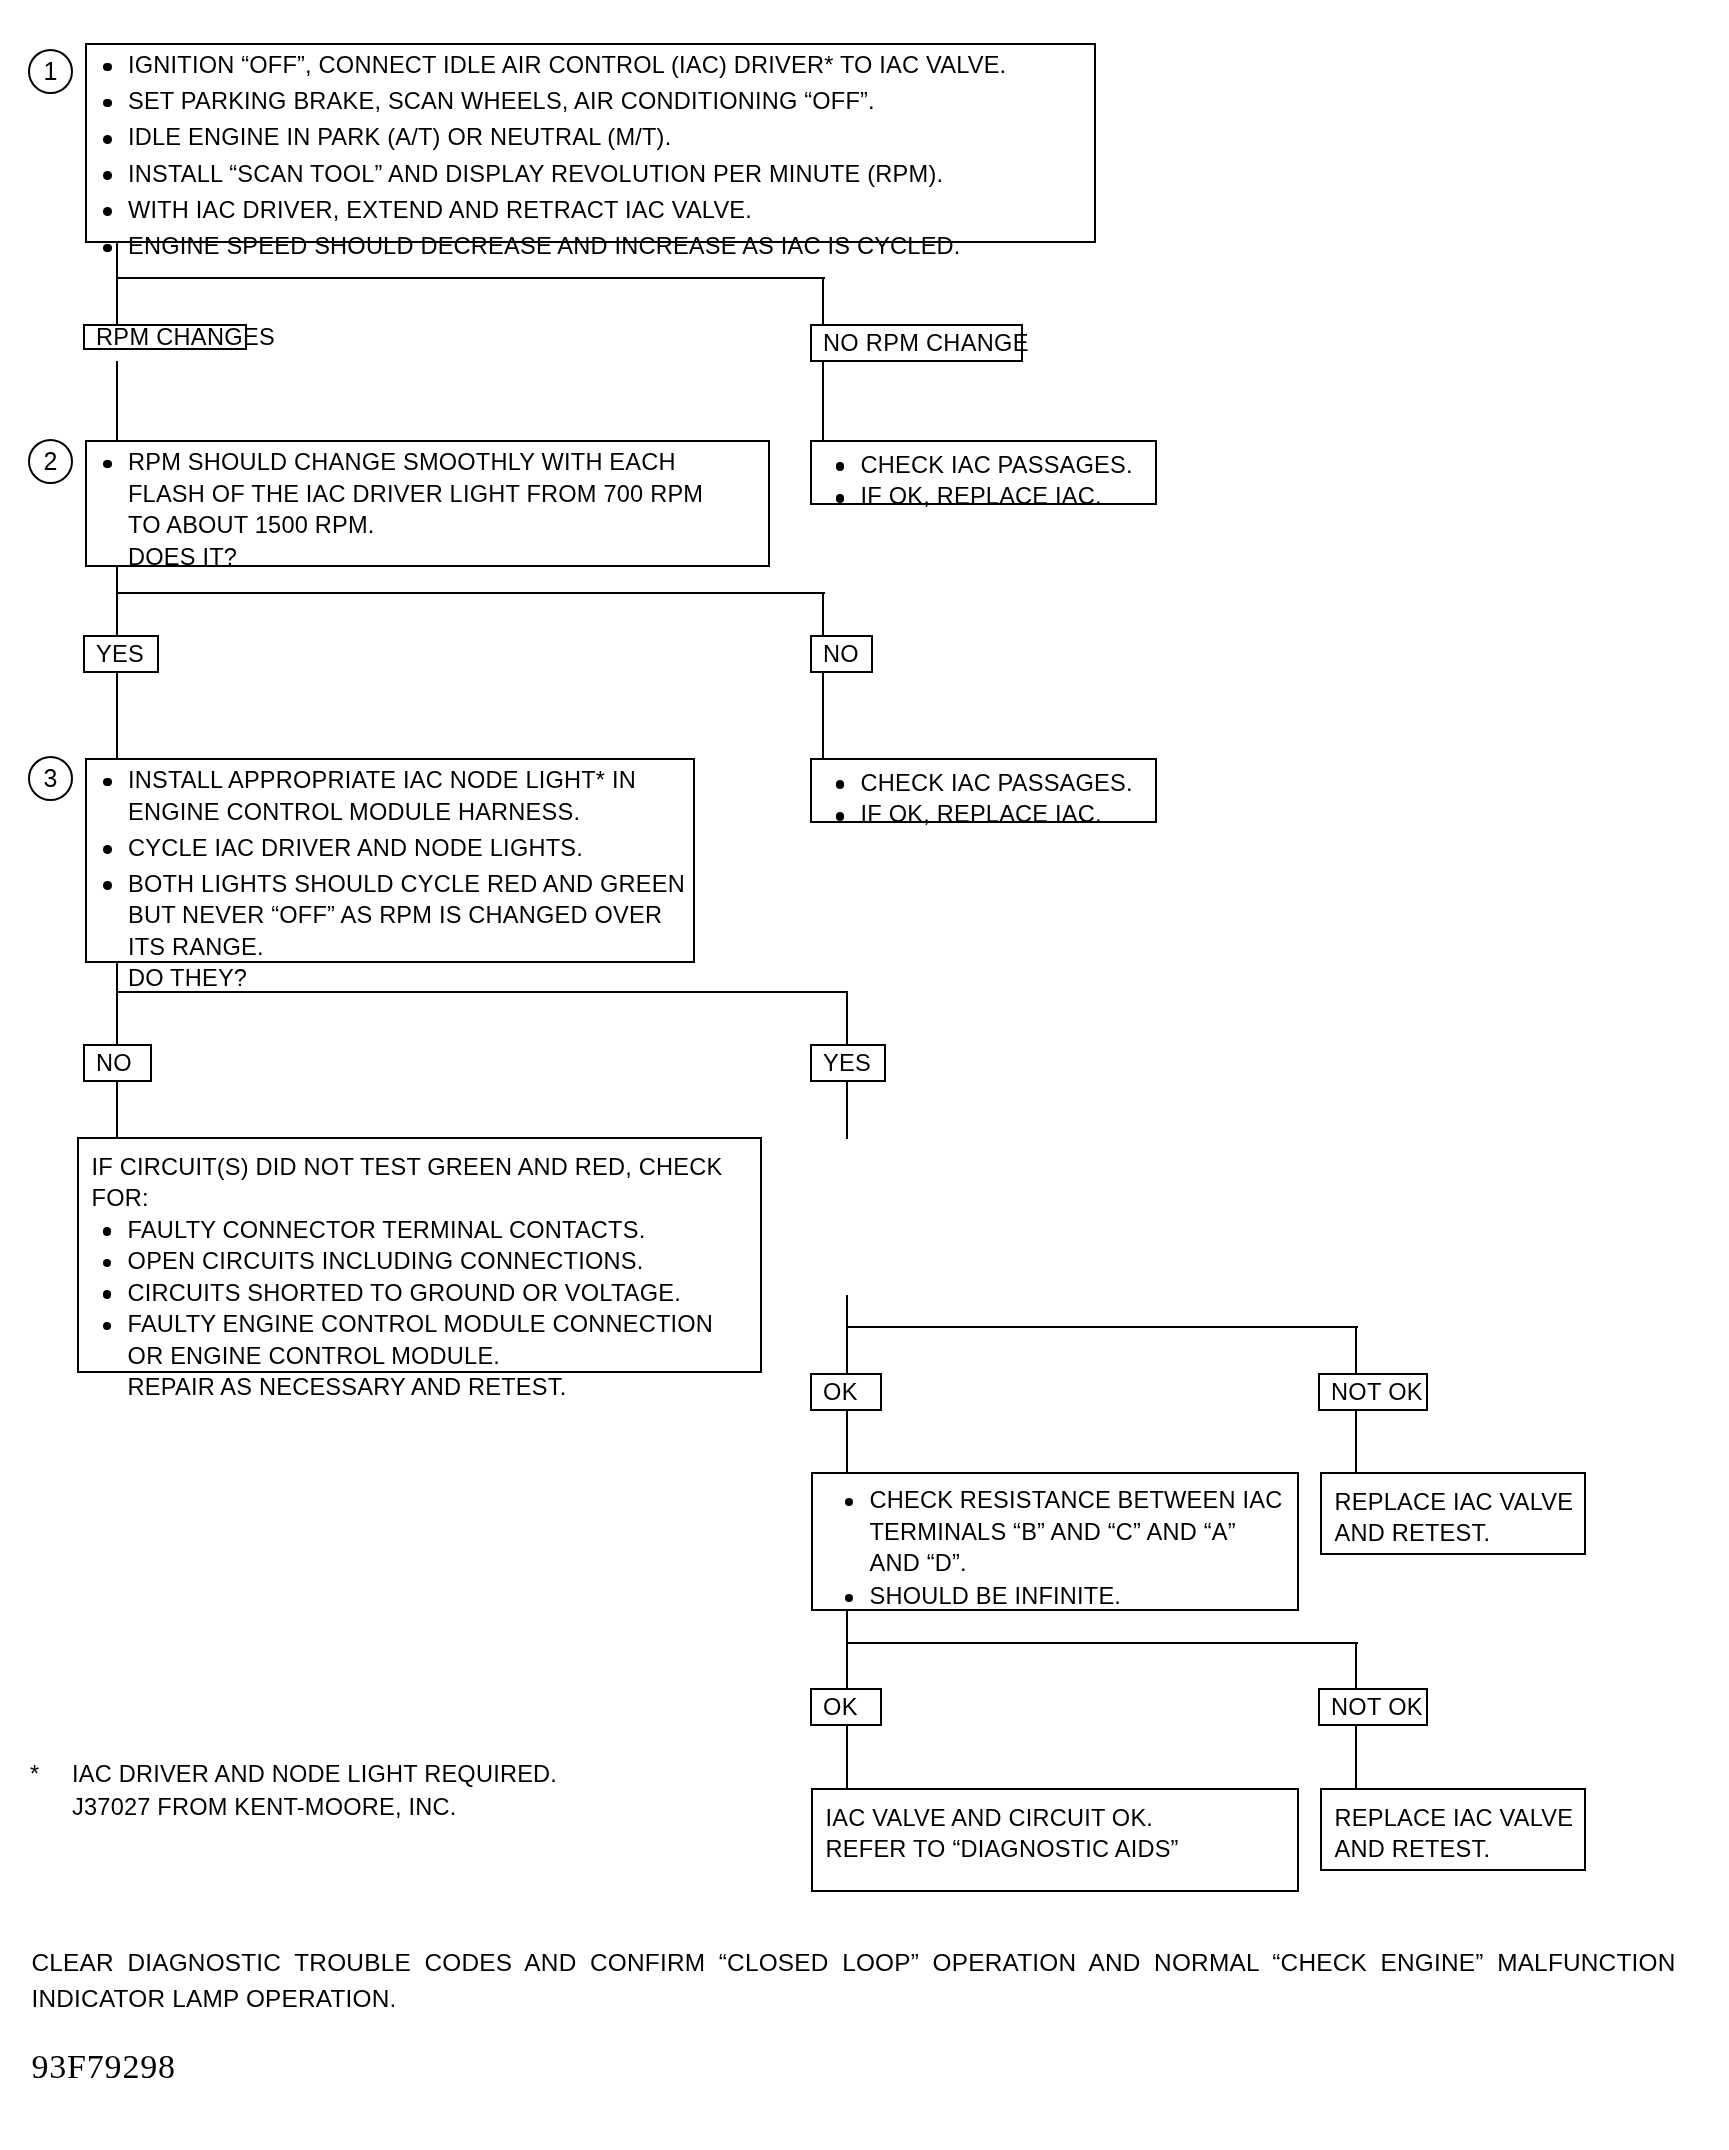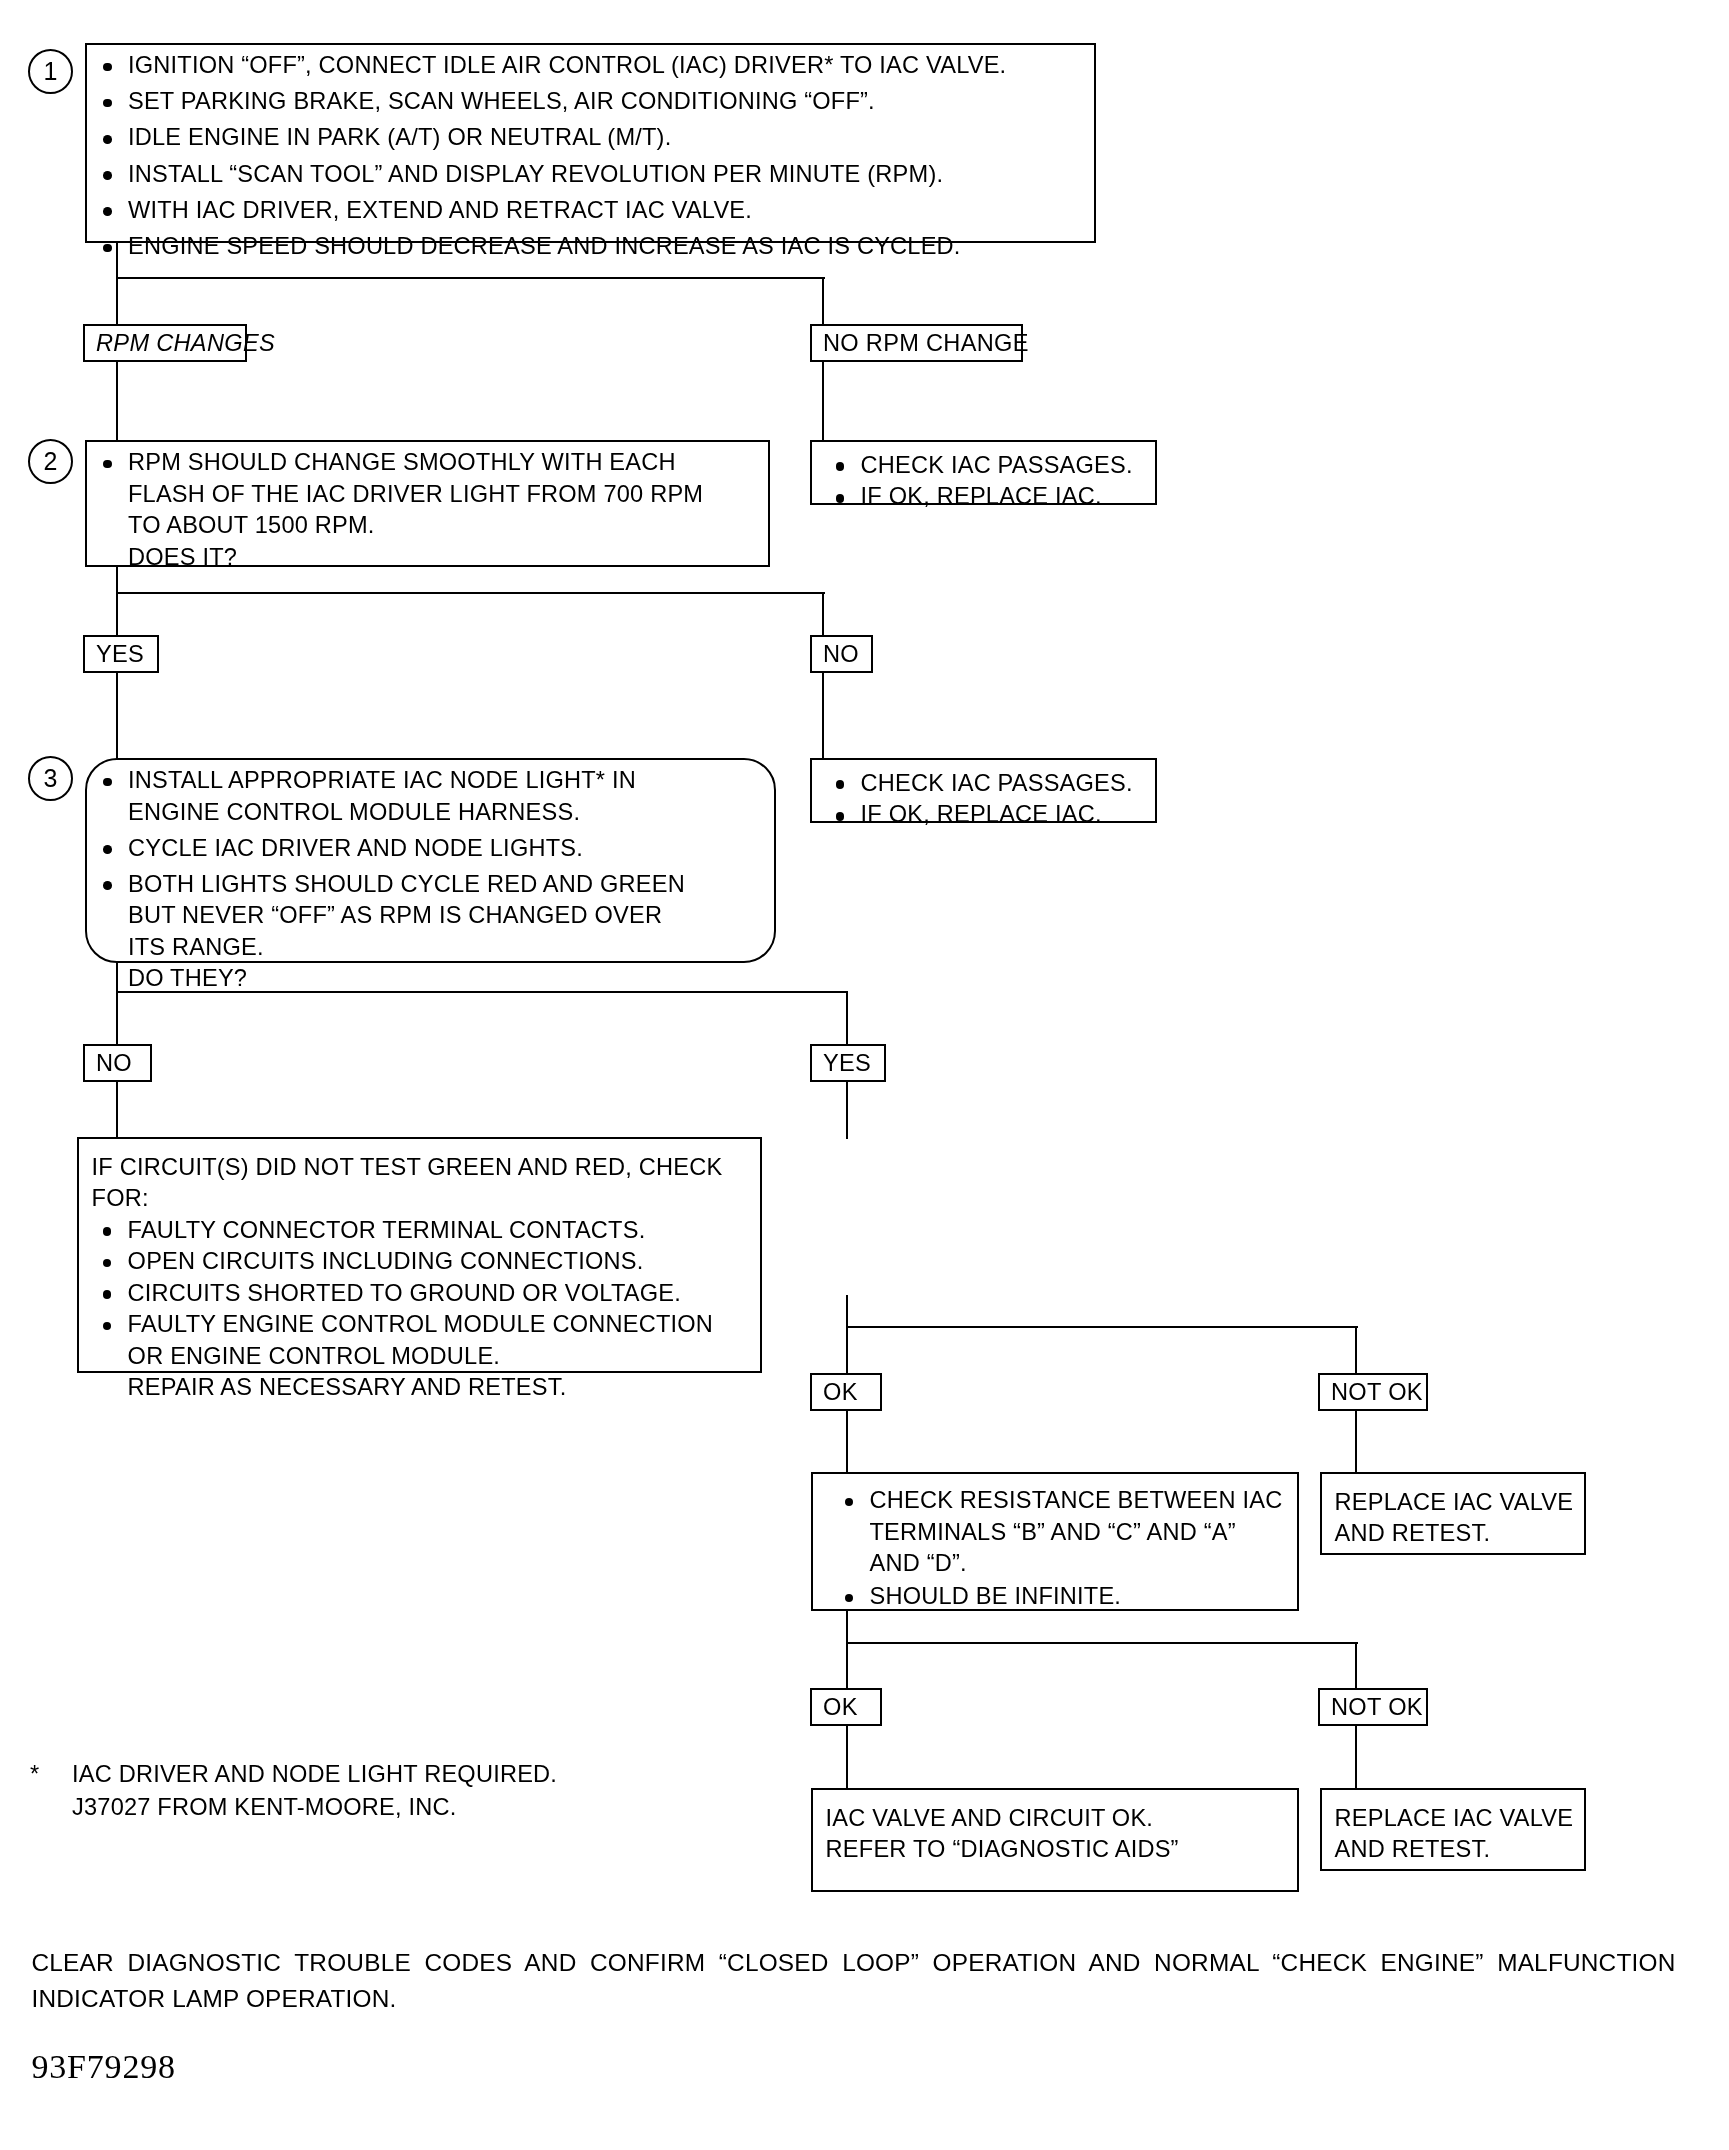--- a/index.html
+++ b/index.html
@@ -124,21 +124,21 @@
       <li>WITH IAC DRIVER, EXTEND AND RETRACT IAC VALVE.</li>
       <li>ENGINE SPEED SHOULD DECREASE AND INCREASE AS IAC IS CYCLED.</li>
     </ul>
   </div>
 
   <div class="vline" style="left:116px;top:243px;height:35px;"></div>
   <div class="hline" style="left:116px;top:277px;width:709px;"></div>
   <div class="vline" style="left:116px;top:277px;height:47px;"></div>
   <div class="vline" style="left:822px;top:277px;height:47px;"></div>
 
-  <div class="lbl" style="left:83px;top:324px;width:164px;height:38px;font-style:italic;">
+  <div class="lbl" style="left:83px;top:324px;width:164px;height:26px;">
     <span>RPM CHANGES</span>
   </div>
   <div class="lbl" style="left:810px;top:324px;width:213px;height:38px;">
     <span>NO RPM CHANGE</span>
   </div>
 
   <div class="vline" style="left:116px;top:361px;height:80px;"></div>
   <div class="vline" style="left:822px;top:361px;height:80px;"></div>
 
   <div class="step" style="left:28px;top:439px;">
@@ -173,21 +173,21 @@
     <span>NO</span>
   </div>
 
   <div class="vline" style="left:116px;top:673px;height:87px;"></div>
   <div class="vline" style="left:822px;top:673px;height:87px;"></div>
 
   <div class="step" style="left:28px;top:756px;">
     <span>3</span>
   </div>
 
-  <div class="box" style="left:85px;top:758px;width:691px;height:205px;border-radius:32px;">
+  <div class="box" style="left:85px;top:758px;width:610px;height:205px;">
     <ul class="bul boxinner">
       <li>INSTALL APPROPRIATE IAC NODE LIGHT* IN
 ENGINE CONTROL MODULE HARNESS.</li>
       <li>CYCLE IAC DRIVER AND NODE LIGHTS.</li>
       <li>BOTH LIGHTS SHOULD CYCLE RED AND GREEN
 BUT NEVER “OFF” AS RPM IS CHANGED OVER
 ITS RANGE.
 DO THEY?</li>
     </ul>
   </div>

